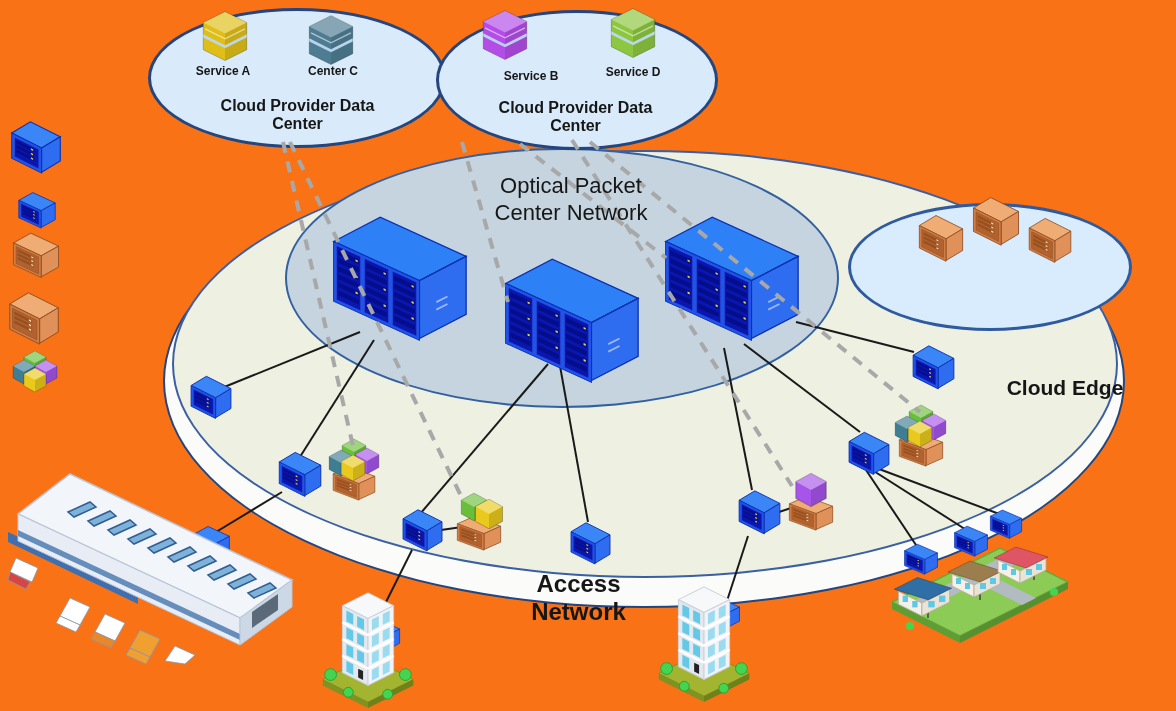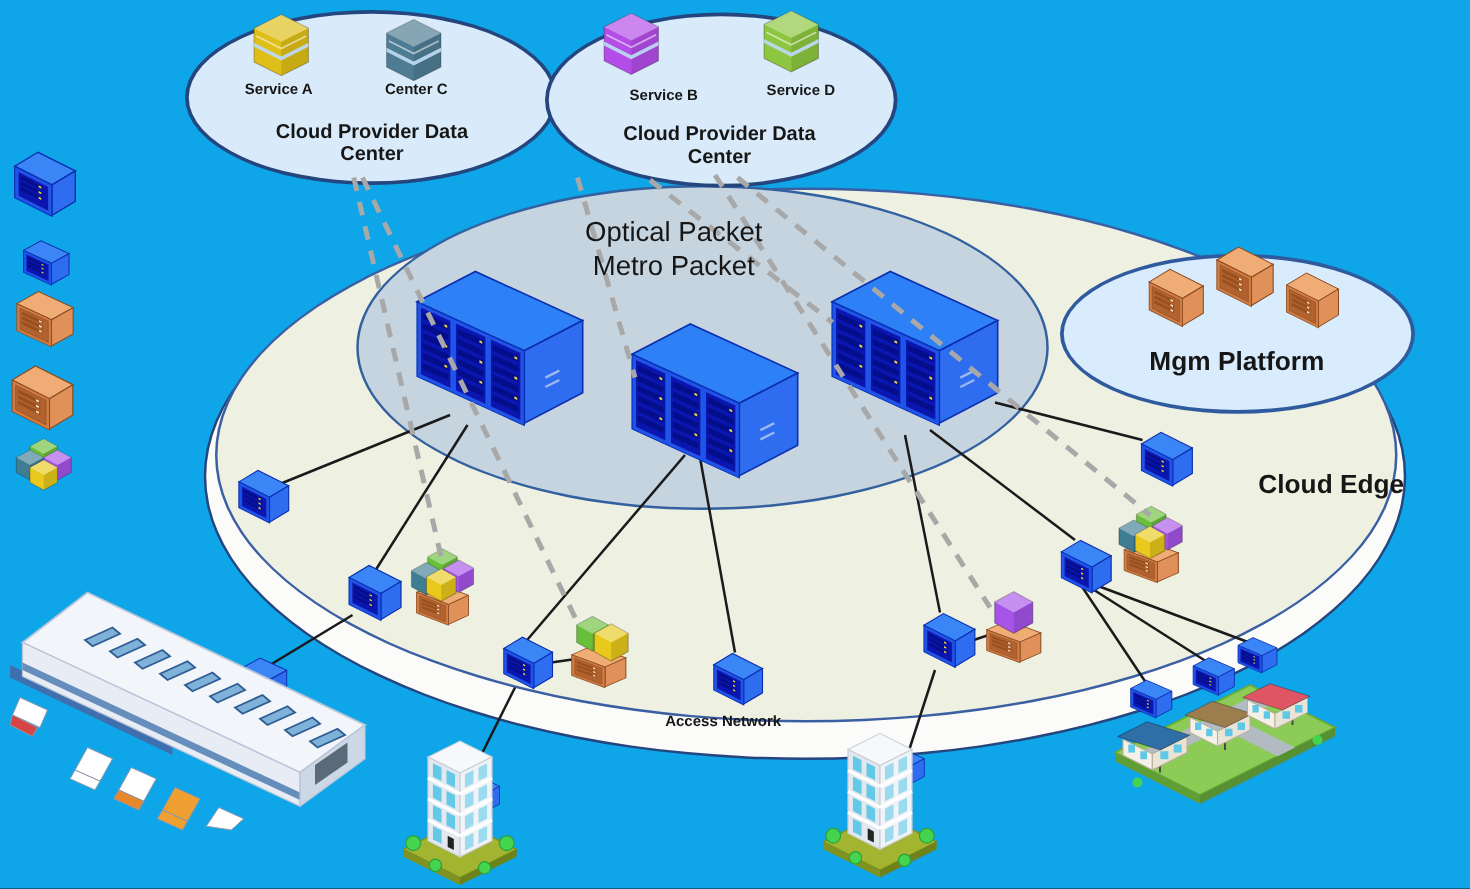--- a/index.html
+++ b/index.html
@@ -1,33 +1,33 @@
 <!DOCTYPE html>
 <html><head>
 <meta charset="utf-8">
 <style>
   html,body{margin:0;padding:0;background:#000;}
-  #stage{position:relative;width:1176px;height:711px;background:#0ea5e9;overflow:hidden;
+  #stage{position:relative;width:1176px;height:711px;background:#f97316;overflow:hidden;
          font-family:"Liberation Sans", sans-serif;color:#161616;}
   .ellipse{position:absolute;border-radius:50%;}
   .el-white{background:#fbfbf9;border:2px solid #24457e;z-index:1;}
   .el-cream{background:#eef0e2;border:2px solid #3a5fa2;z-index:2;}
   .el-metro{background:#c5d4df;border:2px solid #33619f;z-index:3;}
   .el-dc{background:#d9ebfa;border:3px solid #24457e;z-index:5;}
   .el-mgm{background:#d9ecfd;border:3px solid #2f5b9e;z-index:5;}
   .lines{position:absolute;left:0;top:0;z-index:4;}
   .dashed-lines{position:absolute;left:0;top:0;z-index:7;pointer-events:none;}
   .icon{position:absolute;z-index:6;}
   .label{position:absolute;z-index:8;text-align:center;}
   .lbl-sm{font-size:12px;font-weight:600;}
   .lbl-dc{font-size:16px;font-weight:600;}
   .lbl-lg{font-size:22px;font-weight:500;line-height:27px;}
   .lbl-edge{font-size:21px;font-weight:500;}
   .lbl-mgm{font-size:21px;font-weight:600;}
-  .lbl-access{font-size:12px;font-weight:600;}
+  .lbl-access{font-size:24px;font-weight:600;}
   .c-yellow{color:#dfbe18;} .c-teal{color:#4e7d93;} .c-purple{color:#b44de8;}
   .c-green{color:#8dc63f;}  .c-ltgreen{color:#6abf3a;} .c-cube-teal{color:#3e7d92;}
   .c-cube-yellow{color:#e8c91c;} .c-cube-purple{color:#a655e8;}
   .c-roof-blue{color:#2f6fa5;} .c-roof-brown{color:#9b7d4e;} .c-roof-red{color:#e05565;}
 </style>
 </head>
 <body>
 
 <div id="stage">
 
@@ -403,23 +403,22 @@
       <line x1="520" y1="144" x2="666" y2="258"></line>
       <line x1="572" y1="140" x2="792" y2="486"></line>
       <line x1="590" y1="142" x2="920" y2="412"></line>
     </g>
   </svg>
 
   <div class="label lbl-sm" style="left:168px;top:64px;width:110px;">Service A</div>
   <div class="label lbl-sm" style="left:278px;top:64px;width:110px;">Center C</div>
   <div class="label lbl-dc" style="left:200px;top:97px;width:195px;">Cloud Provider Data Center</div>
   <div class="label lbl-sm" style="left:476px;top:69px;width:110px;">Service B</div>
-  <div class="label lbl-sm" style="left:558px;top:65px;width:110px;text-align:right;">Service D</div>
+  <div class="label lbl-sm" style="left:578px;top:65px;width:110px;">Service D</div>
   <div class="label lbl-dc" style="left:478px;top:99px;width:195px;">Cloud Provider Data Center</div>
-  <div class="label lbl-lg" style="left:424px;top:172px;width:230px;">
+  <div class="label lbl-lg" style="left:456px;top:172px;width:230px;">
     <div>Optical Packet</div>
-    <div>Metro Packet</div>
+    <div>Center Network</div>
   </div>
   <div class="label lbl-edge" style="left:1000px;top:376px;width:130px;font-weight:bold;">Cloud Edge</div>
-  <div class="label lbl-mgm" style="left:912px;top:278px;width:155px;">Mgm Platform</div>
   <div class="label lbl-access" style="left:496px;top:570px;width:165px;">Access Network</div>
 
 </div>
 
 </body></html>

